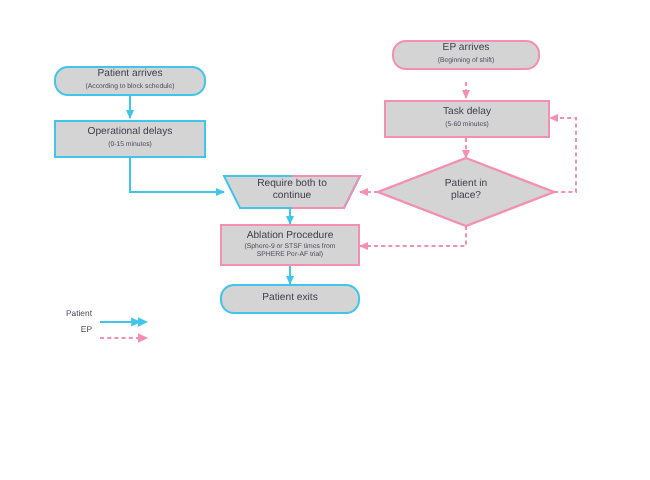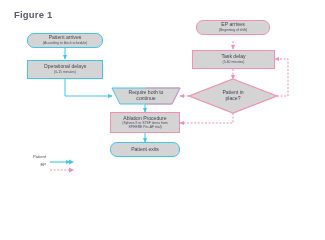--- a/index.html
+++ b/index.html
@@ -107,21 +107,20 @@
     width: 26px;
     height: 8px;
     position: relative;
   }
 </style>
 </head>
 <body>
 
 <div id="figure-root">
 
-  <div id="figure-title">Figure 1</div>
 
   <svg id="canvas" viewBox="0 0 325 183" xmlns="http://www.w3.org/2000/svg">
     <defs>
       <marker id="arrow-cyan" viewBox="0 0 10 10" refX="8" refY="5" markerWidth="5" markerHeight="5" orient="auto-start-reverse">
         <path d="M 0 1 L 9 5 L 0 9 z" fill="#3fc6ea"></path>
       </marker>
       <marker id="arrow-pink" viewBox="0 0 10 10" refX="8" refY="5" markerWidth="5" markerHeight="5" orient="auto-start-reverse">
         <path d="M 0 1 L 9 5 L 0 9 z" fill="#f48fb1"></path>
       </marker>
     </defs>

